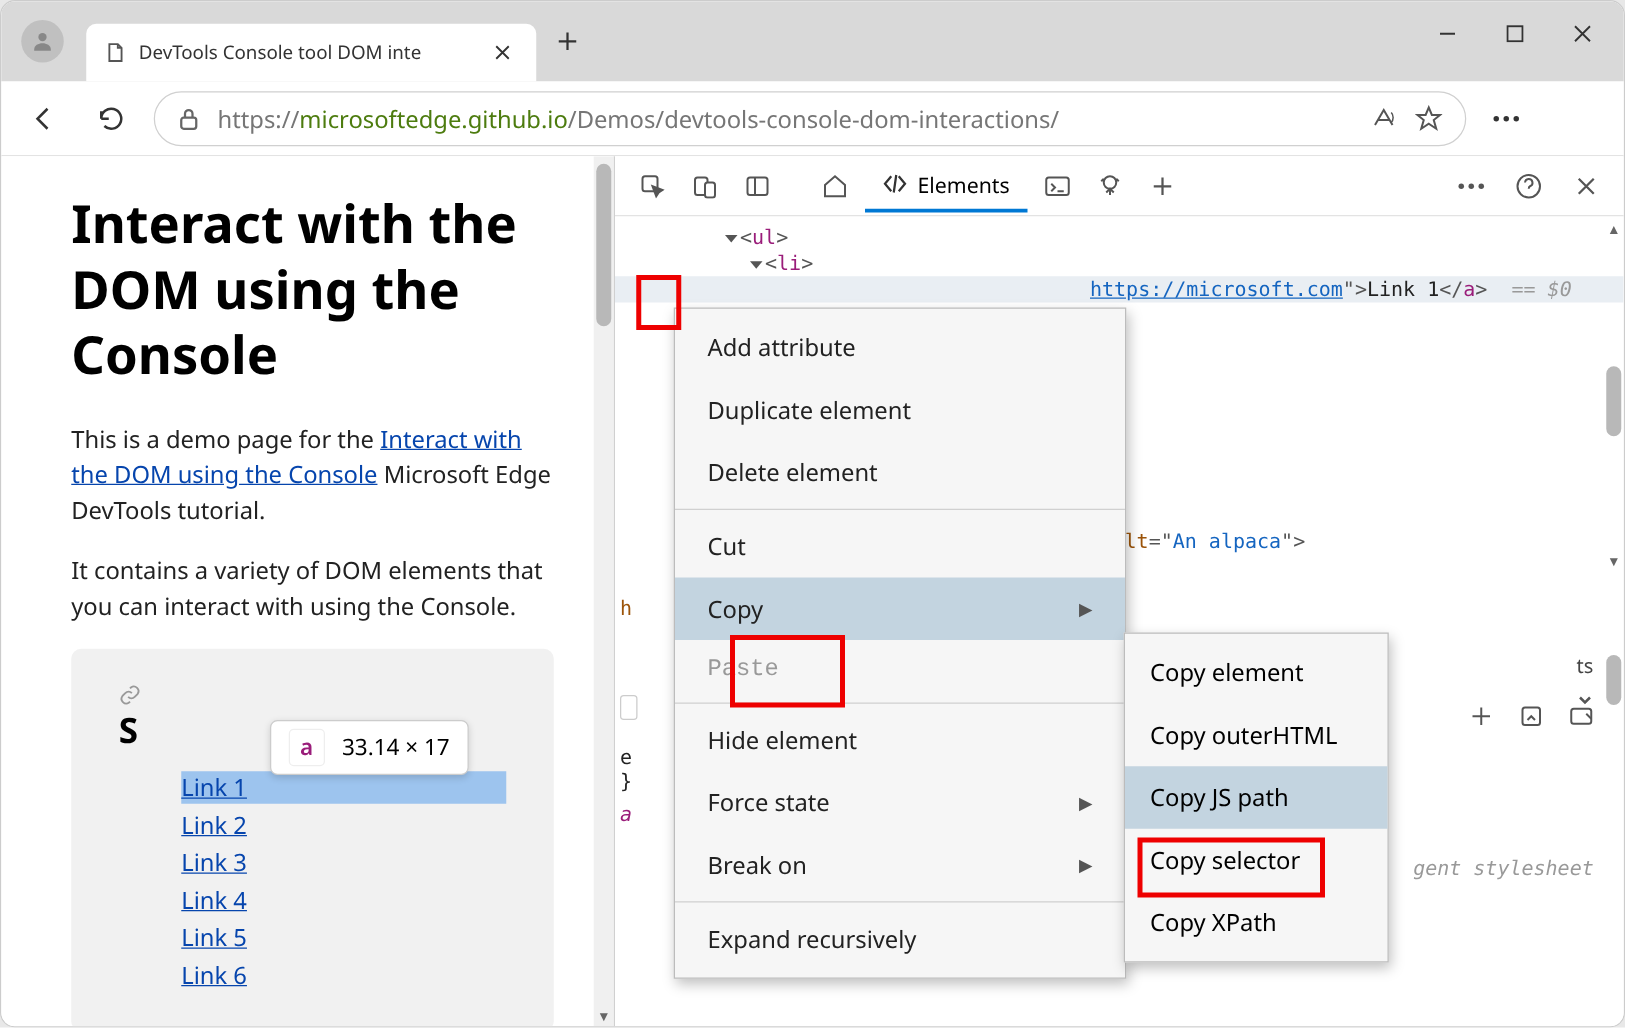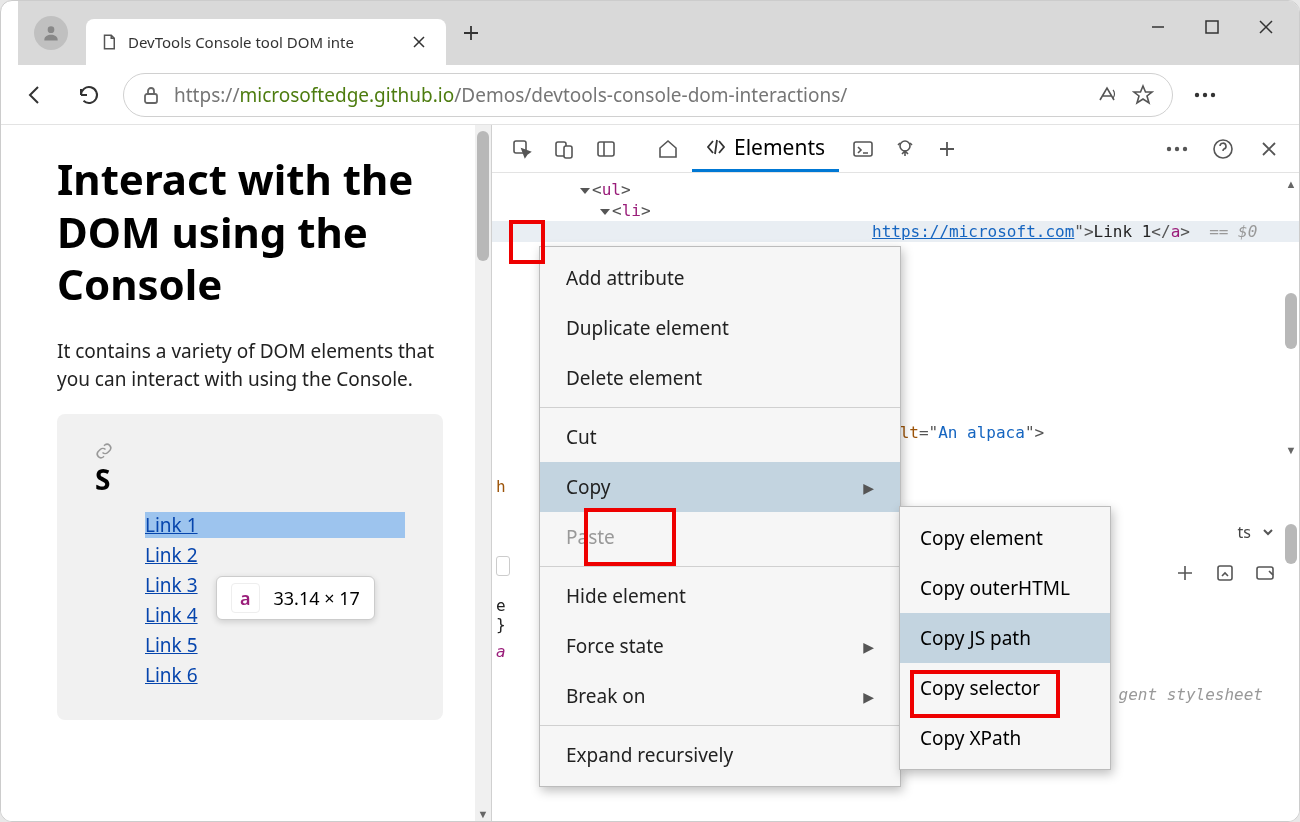--- a/index.html
+++ b/index.html
@@ -1,20 +1,20 @@
 <!DOCTYPE html>
 <html><head>
 <meta charset="utf-8">
 <style>
 * { box-sizing: border-box; margin: 0; padding: 0; }
 body { font-family: "Segoe UI", system-ui, sans-serif; width: 1300px; height: 822px; background: #e8e8e8; overflow: hidden; position: relative; }
 
 
 .browser { position: absolute; top: 0; left: 0; right: 0; bottom: 0; background: #fff; border-radius: 12px; border: 1px solid #ccc; overflow: hidden; }
-.titlebar { height: 64px; background: #d9d9d9; display: flex; align-items: center; position: relative; margin-left: 17px; }
+.titlebar { height: 64px; background: #d9d9d9; display: flex; align-items: center; position: relative; }
 .avatar-circle { width: 34px; height: 34px; background: #c0c0c0; border-radius: 50%; margin-left: 16px; display:flex; align-items:center; justify-content:center; }
 .avatar-circle svg { width:20px; height:20px; fill:#888; }
 .tab { background: #fff; height: 46px; margin-left: 18px; border-radius: 8px 8px 0 0; display: flex; align-items: center; padding: 0 14px; gap:10px; min-width: 360px; position: relative; top: 9px; }
 .tab .favicon { width:18px; height:18px; }
 .tab .title { font-size: 15px; color:#333; white-space: nowrap; overflow: hidden; text-overflow: ellipsis; flex: 1; }
 .tab .close { width: 26px; height:26px; display:flex; align-items:center; justify-content:center; border-radius:4px; }
 .newtab { width:34px; height:34px; display:flex; align-items:center; justify-content:center; margin-left:8px; }
 .win-controls { position: absolute; right: 6px; top: 6px; display:flex; gap: 0; }
 .win-btn { width: 54px; height: 40px; display:flex; align-items:center; justify-content:center; }
 
@@ -40,21 +40,21 @@
 .tooltip { position:absolute; background:#fff; border:1px solid #ccc; border-radius:6px; box-shadow: 0 2px 6px rgba(0,0,0,0.15); padding: 6px 14px; font-size:18px; display:flex; align-items:center; gap:14px; left:216px; top:576px; }
 .tooltip .tag { background:#fff; color:#9a1d7a; font-weight:600; padding: 2px 8px; border-radius:4px; border:1px solid #eee;}
 .page-scroll { position:absolute; right:0; top:0; bottom:0; width:16px; background:#f0f0f0; }
 .page-scroll .thumb { position:absolute; left:2px; right:2px; top:6px; height:130px; background:#b8b8b8; border-radius:6px; }
 .page-scroll .arrow { position:absolute; left:0; right:0; height:16px; display:flex; align-items:center; justify-content:center; color:#666; font-size:11px;}
 .page-scroll .arrow.down { bottom:0; }
 
 
 .devtools { flex:1; background:#fff; display:flex; flex-direction:column; border-left:1px solid #d0d0d0; position: relative; }
 .dt-header { height:48px; display:flex; align-items:center; padding: 0 12px; gap: 6px; border-bottom:1px solid #e3e3e3; }
-.dt-tab { padding: 8px 14px; font-size:21px; display:flex; align-items:center; gap:8px; border-bottom: 3px solid transparent; }
+.dt-tab { padding: 8px 14px; font-size:17px; display:flex; align-items:center; gap:8px; border-bottom: 3px solid transparent; }
 .dt-tab.active { border-bottom-color:#0078d4; }
 .dt-ico { width:36px; height:36px; display:flex; align-items:center; justify-content:center; border-radius:4px;}
 .dt-header .spacer { width:14px; }
 .dt-header .right { margin-left:auto; display:flex; gap:10px; align-items:center;}
 
 .elements { flex:1; overflow:hidden; font-family: Consolas, monospace; font-size:16px; padding: 6px 0 0 0; position: relative; }
 .el-line { padding: 1px 0 1px 90px; white-space:nowrap; }
 .el-line.indent2 { padding-left: 110px; }
 .el-line.indent3 { padding-left: 150px; }
 .el-line.sel { background:#e9eef3; }
@@ -75,27 +75,27 @@
 .dt-scroll2 { position:absolute; right:0; top:395px; width:16px; height: 400px;}
 .dt-scroll2 .thumb { position:absolute; left:2px; right:2px; top:4px; height:40px; background:#b8b8b8; border-radius:6px; }
 .dt-scroll2 .arrow { position:absolute; left:0; right:0; height:16px; display:flex; align-items:center; justify-content:center; color:#666; font-size:11px;}
 
 
 .styles-hint { position:absolute; left:520px; bottom:20px; font-family:Consolas,monospace; font-size:16px; }
 .styles-hint .h { color:#9c5409; }
 .styles-hint .e { color:#222; }
 .styles-hint .c { font-style:italic; color:#999; }
 .styles-hint .a { color:#9a1d7a; font-style:italic;}
-.styles-tabs { position:absolute; right:24px; top:396px; font-size:16px; color:#444; display:flex; align-items:center; gap:10px;}
+.styles-tabs { position:absolute; right:24px; top:396px; font-size:16px; color:#444; display:flex; align-items:center; gap:10px;flex-direction:column;}
 .styles-icons { position:absolute; right:24px; top:438px; display:flex; gap:20px; }
 
 
 .ctx { position:absolute; left:539px; top:246px; width:362px; background:#f6f6f6; border:1px solid #bcbcbc; box-shadow: 2px 4px 10px rgba(0,0,0,0.25); padding: 6px 0; }
 .ctx .item { padding: 12px 26px; font-size:19px; color:#222; display:flex; align-items:center; justify-content:space-between;}
-.ctx .item.disabled { color:#999; }
+.ctx .item.disabled { color:#999;font-family:Liberation Mono, monospace; }
 .ctx .item.hover { background:#c3d4e0; }
 .ctx .sep { height:1px; background:#d0d0d0; margin: 4px 0; }
 .ctx .sub-arrow { font-size:14px; color:#555;}
 
 .submenu { position:absolute; left:899px; top:506px; width:212px; background:#f6f6f6; border:1px solid #bcbcbc; box-shadow: 2px 4px 10px rgba(0,0,0,0.25); padding: 6px 0; }
 .submenu .item { padding: 12px 20px; font-size:19px; }
 .submenu .item.hover { background:#c3d4e0; }
 
 
 .redbox { position:absolute; border: 4px solid #e00; pointer-events: none; }
@@ -183,20 +183,23 @@
           <circle cx="11" cy="3" r="2.2"></circle>
           <circle cx="19" cy="3" r="2.2"></circle>
         </svg>
     </div>
   </div>
 
   <div class="content">
 
     <div class="page">
       <h1>Interact with the DOM using the Console</h1>
+      <p>
+        <span>This is a demo page for the </span><a class="textlink">Interact with the DOM using the Console</a><span> Microsoft Edge DevTools tutorial.</span>
+      </p>
       <p>It contains a variety of DOM elements that you can interact with using the Console.</p>
       <div class="demo-box">
         <svg class="anchor-icon" viewBox="0 0 24 24" fill="none" stroke="#999" stroke-width="2">
             <path d="M10 14a5 5 0 0 0 7 0l3-3a5 5 0 0 0-7-7l-1 1M14 10a5 5 0 0 0-7 0l-3 3a5 5 0 0 0 7 7l1-1"></path>
           </svg>
         <h2>S</h2>
         <div class="links-col">
           <a class="sel">Link 1</a>
           <a>Link 2</a>
           <a>Link 3</a>
@@ -328,21 +331,21 @@
       <div class="styles-hint" style="left:4px; top:352px;">
         <div class="h">h</div>
         <div style="height:60px"></div>
         <div style="border:1px solid #ccc; width:14px; height:20px; border-radius:3px;"></div>
         <div style="height:20px"></div>
         <div class="e">e</div>
         <div class="e">}</div>
         <div style="height:8px"></div>
         <div class="a">a</div>
       </div>
-      <div class="styles-hint" style="left:auto; right:36px; top:560px;">
+      <div class="styles-hint" style="left:auto; right:24px; top:560px;">
         <span class="c">gent stylesheet</span>
       </div>
 
     </div>
   </div>
 </div>
 
 <div class="tooltip">
   <span class="tag">a</span>
   <span>33.14 × 17</span>

